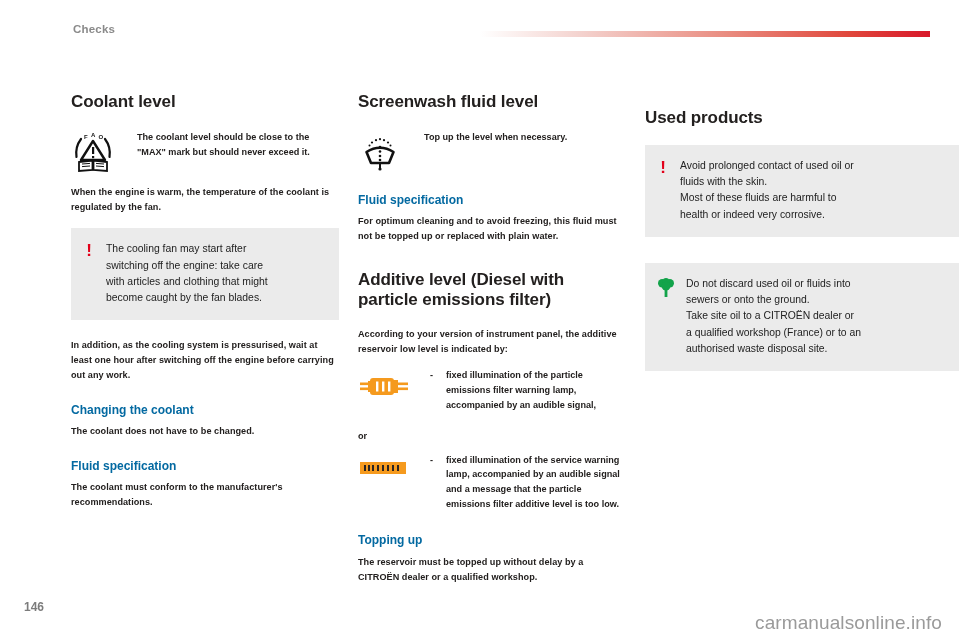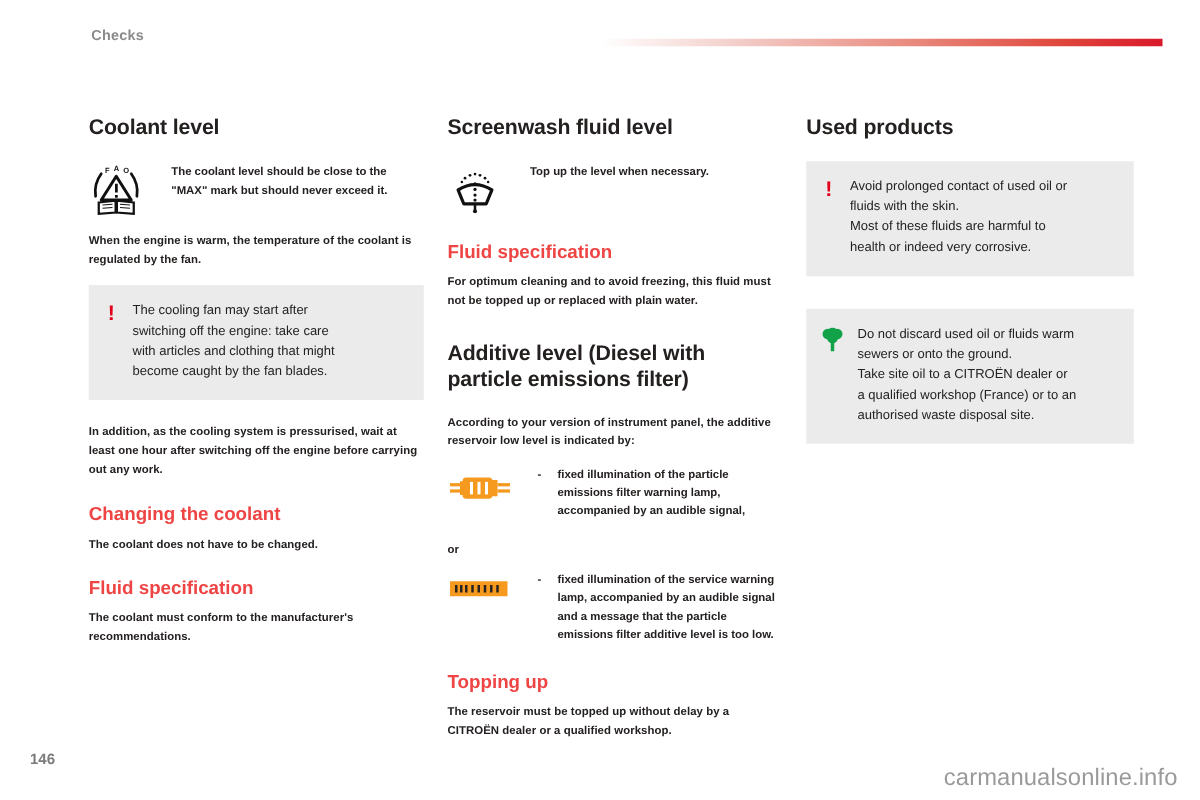--- a/index.html
+++ b/index.html
@@ -18,28 +18,28 @@
   }
   .header-rule{
     position:absolute;left:480px;top:31px;width:450px;height:6px;
     background:linear-gradient(to right,#ffffff 0%,#f4d3cf 22%,#e98b7f 55%,#e0473c 82%,#d8182a 100%);
   }
 
   
   .col{position:absolute;top:92px;width:268px;}
   .col-1{left:71px;}
   .col-2{left:358px;}
-  .col-3{left:645px;width:262px;}
+  .col-3{left:645px;width:314px;margin-top:16px;}
 
   h1.sec{
     font-size:17px;font-weight:bold;color:#23201f;
     margin:0 0 17px 0;line-height:1.18;letter-spacing:-.1px;
   }
   h2.sub{
-    font-size:15px;font-weight:bold;color:#ef4444;
+    font-size:12px;font-weight:bold;color:#0369a1;
     margin:20px 0 7px 0;line-height:1.2;
   }
   p.body{
     font-size:9.1px;font-weight:bold;line-height:1.62;color:#23201f;
     margin:0 0 8px 0;letter-spacing:.05px;
   }
   p.tight{margin-bottom:0;}
 
   
   .picto-row{display:flex;align-items:flex-start;gap:22px;margin-bottom:12px;}
@@ -252,21 +252,21 @@
           <g fill="#12a34a">
             <circle cx="5.2" cy="5.2" r="4.2"></circle>
             <circle cx="12.8" cy="5.2" r="4.2"></circle>
             <circle cx="9" cy="3.2" r="3.2"></circle>
             <circle cx="9" cy="8.2" r="4.4"></circle>
             <rect x="7.6" y="9" width="2.8" height="10"></rect>
           </g>
         </svg>
       </div>
       <div class="note-body">
-        <span>Do not discard used oil or fluids warm</span>
+        <span>Do not discard used oil or fluids into</span>
         <span>sewers or onto the ground.</span>
         <span>Take site oil to a CITROËN dealer or</span>
         <span>a qualified workshop (France) or to an</span>
         <span>authorised waste disposal site.</span>
       </div>
     </div>
   </div>
 
   <div class="page-num">146</div>
   <div class="watermark">carmanualsonline.info</div>

